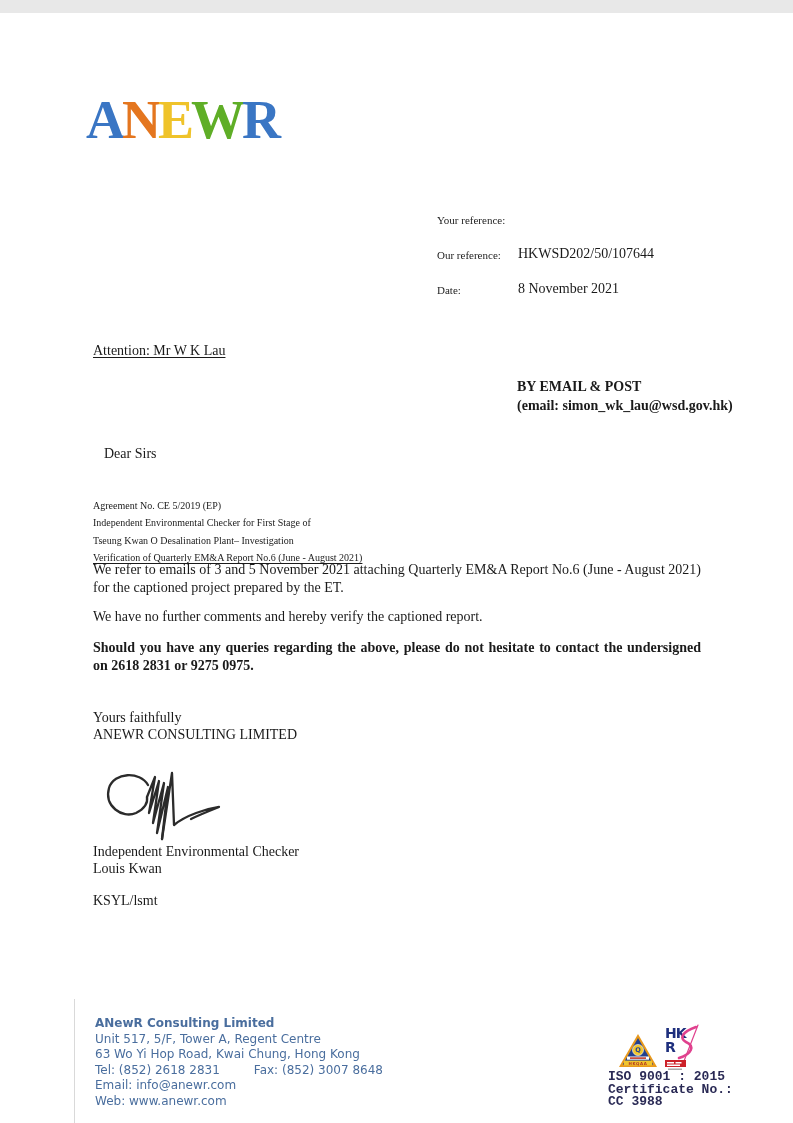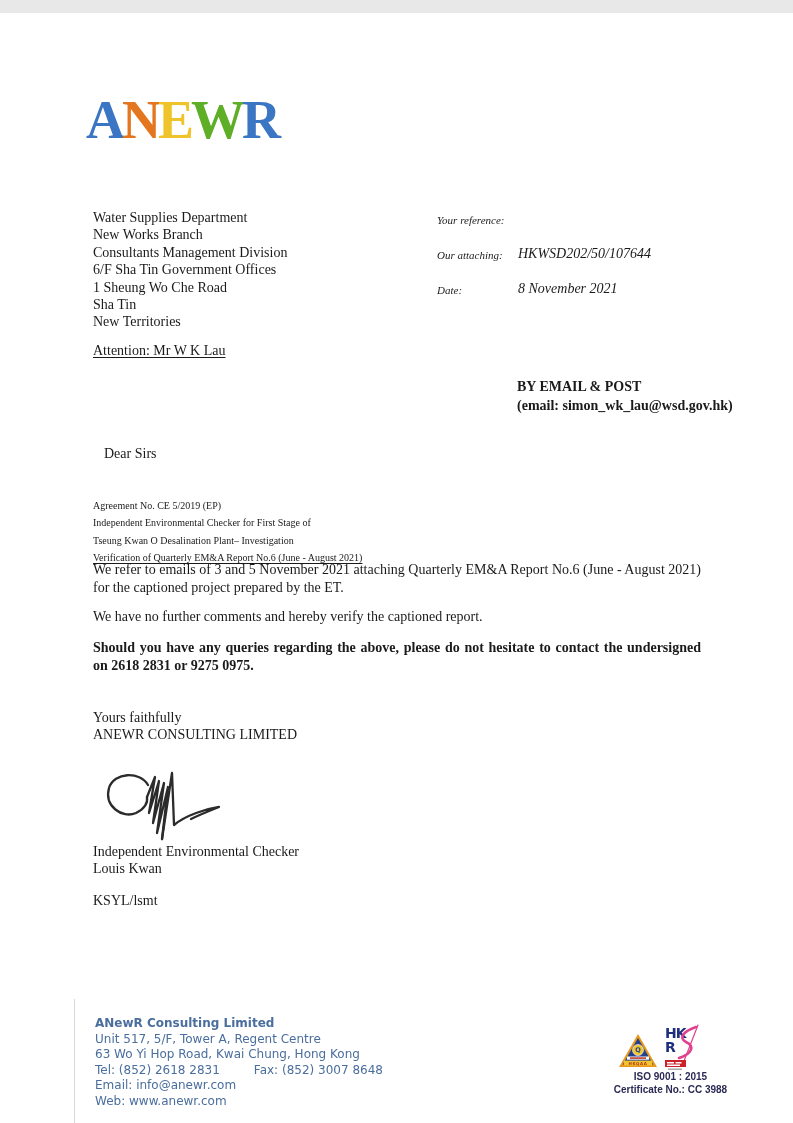--- a/index.html
+++ b/index.html
@@ -28,21 +28,21 @@
     font-size:14px;line-height:17.4px;
   }
   .attention{
     position:absolute;left:93px;top:330px;
     font-size:14px;
     text-decoration:underline;
     text-underline-offset:2px;
   }
   
   .refblock{position:absolute;left:437px;top:198px;width:320px;}
-  .refrow{position:relative;height:35px;font-style:italic;}
+  .refrow{position:relative;height:35px;}
   .reflabel{
     position:absolute;left:0;top:3px;
     font-size:11px;color:#222;
   }
   .refvalue{
     position:absolute;left:81px;top:0;
     font-size:14px;
   }
   
   .delivery{
@@ -92,53 +92,44 @@
   }
   .footer .co{font-weight:bold;}
   .footer .telfax span{display:inline-block;}
   .footer .telfax .fax{margin-left:34px;}
   
   .cert-logos{position:absolute;left:612px;top:1010px;width:115px;}
   .cert-triangle{position:absolute;left:6px;top:10px;}
   .cert-hkrs{position:absolute;left:52px;top:0px;}
   .cert-text{
     position:absolute;left:608px;top:1058px;width:125px;
-    text-align:center;
-    font-family:Liberation Sans, sans-serif;
-    font-size:10px;font-weight:bold;line-height:12.5px;
+    text-align:left;
+    font-family:Liberation Mono, monospace;
+    font-size:13px;font-weight:bold;line-height:12.5px;
     color:#2a2a55;
   }
 </style>
 </head>
 <body>
 
 <div class="page">
 
   <div class="logo">
     <span style="color:#3a76c4">A</span><span style="color:#e4761f">N</span><span style="color:#efc32a">E</span><span style="color:#5fae27">W</span><span style="color:#3a76c4">R</span>
   </div>
 
-  <div class="recipient">
-    <div>Water Supplies Department</div>
-    <div>New Works Branch</div>
-    <div>Consultants Management Division</div>
-    <div>6/F Sha Tin Government Offices</div>
-    <div>1 Sheung Wo Che Road</div>
-    <div>Sha Tin</div>
-    <div>New Territories</div>
-  </div>
   <div class="attention">Attention: Mr W K Lau</div>
 
   <div class="refblock">
     <div class="refrow">
       <span class="reflabel">Your reference:</span>
       <span class="refvalue"></span>
     </div>
     <div class="refrow">
-      <span class="reflabel">Our attaching:</span>
+      <span class="reflabel">Our reference:</span>
       <span class="refvalue">HKWSD202/50/107644</span>
     </div>
     <div class="refrow">
       <span class="reflabel">Date:</span>
       <span class="refvalue">8 November 2021</span>
     </div>
   </div>
 
   <div class="delivery">
     <div>BY EMAIL &amp; POST</div>

